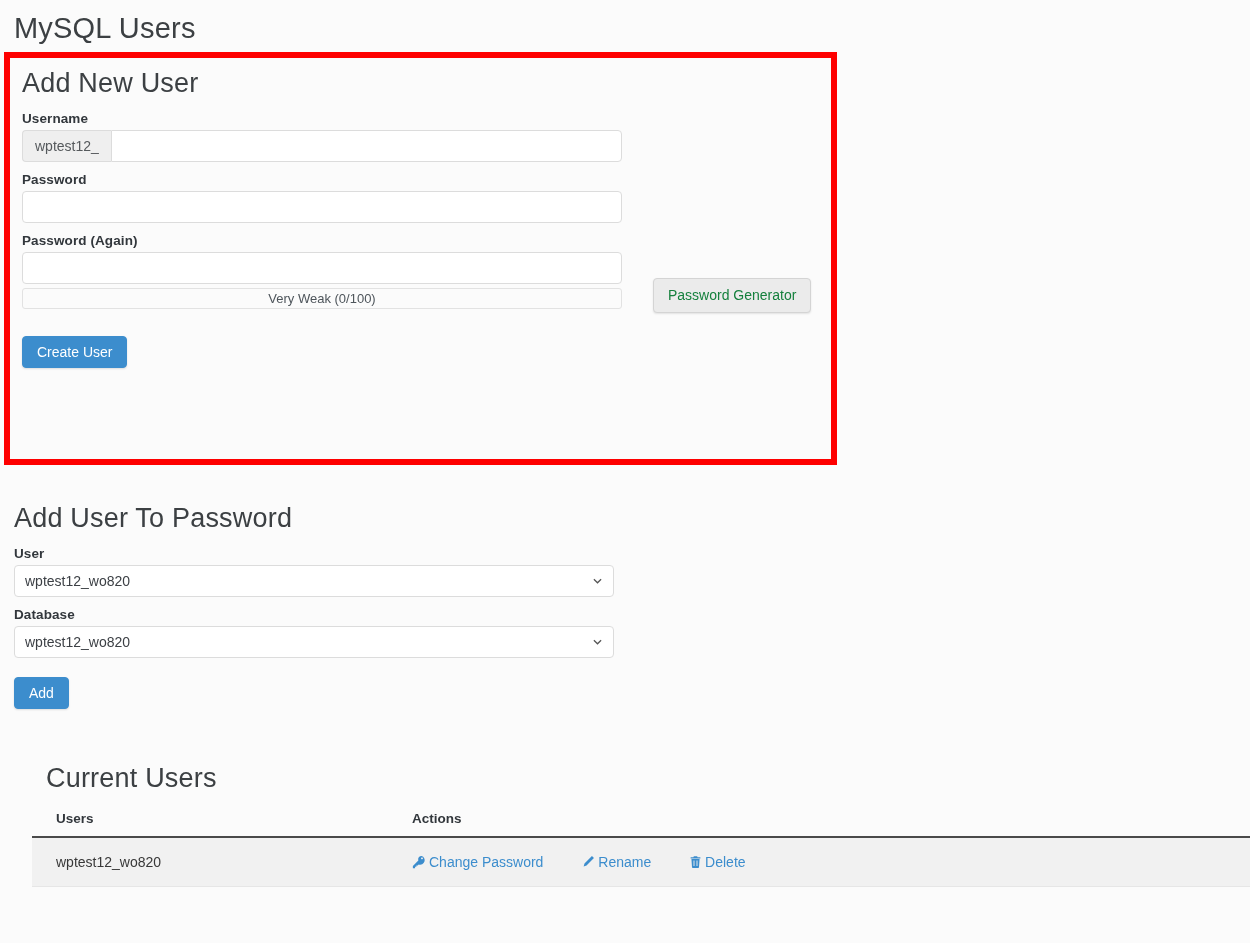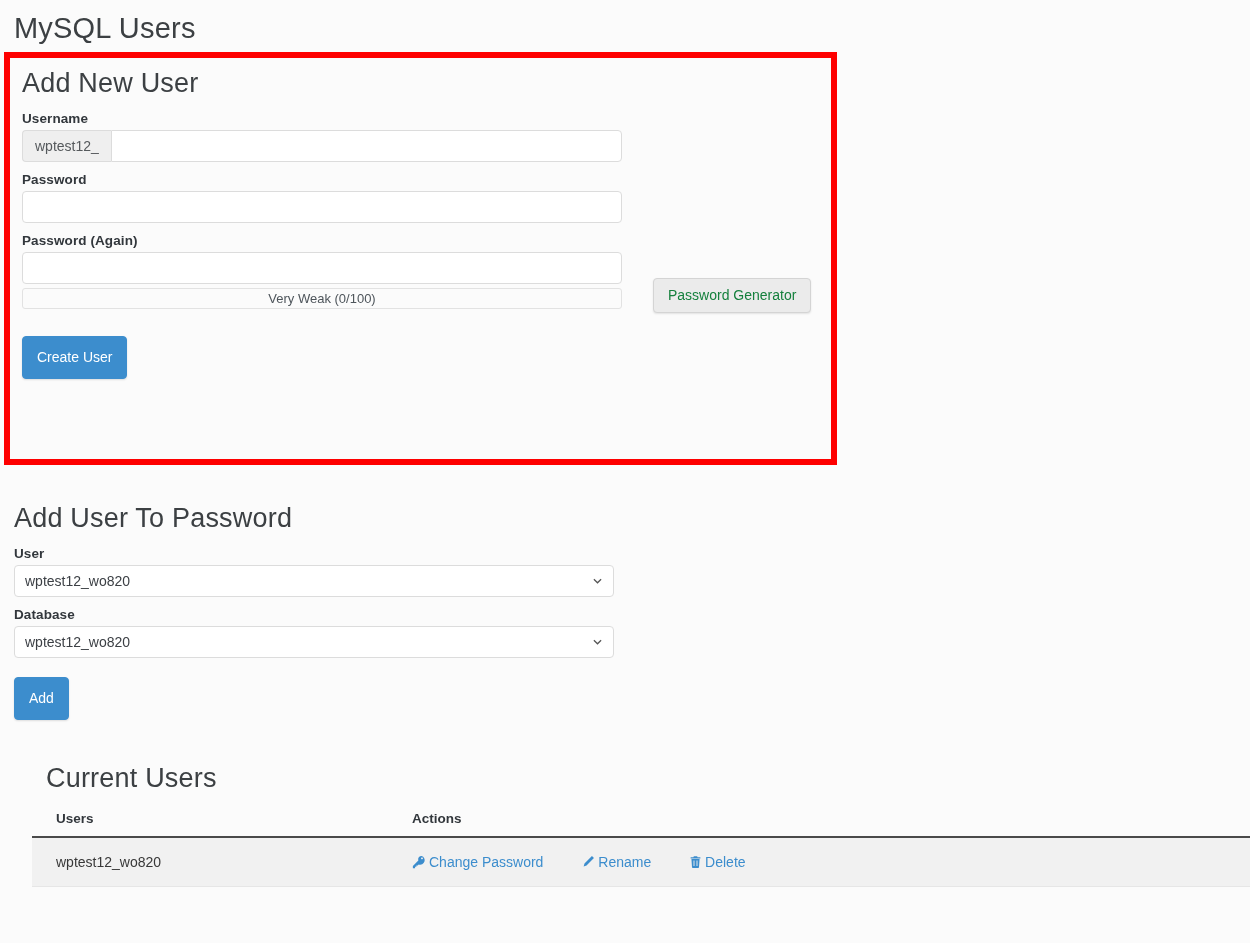--- a/index.html
+++ b/index.html
@@ -158,21 +158,21 @@
     font-family: "Liberation Sans", sans-serif;
   }
 
   .btn-primary {
     background: #3c8dcd;
     border: 1px solid #3c8dcd;
     border-radius: 4px;
     color: #ffffff;
     font-size: 14px;
     padding: 0 14px;
-    height: 43px;
+    height: 32px;
     line-height: 31px;
     cursor: pointer;
     box-shadow: 0 1px 2px rgba(0,0,0,0.12);
     font-family: "Liberation Sans", sans-serif;
   }
 
   
   .db-section {
     position: absolute;
     left: 14px;

